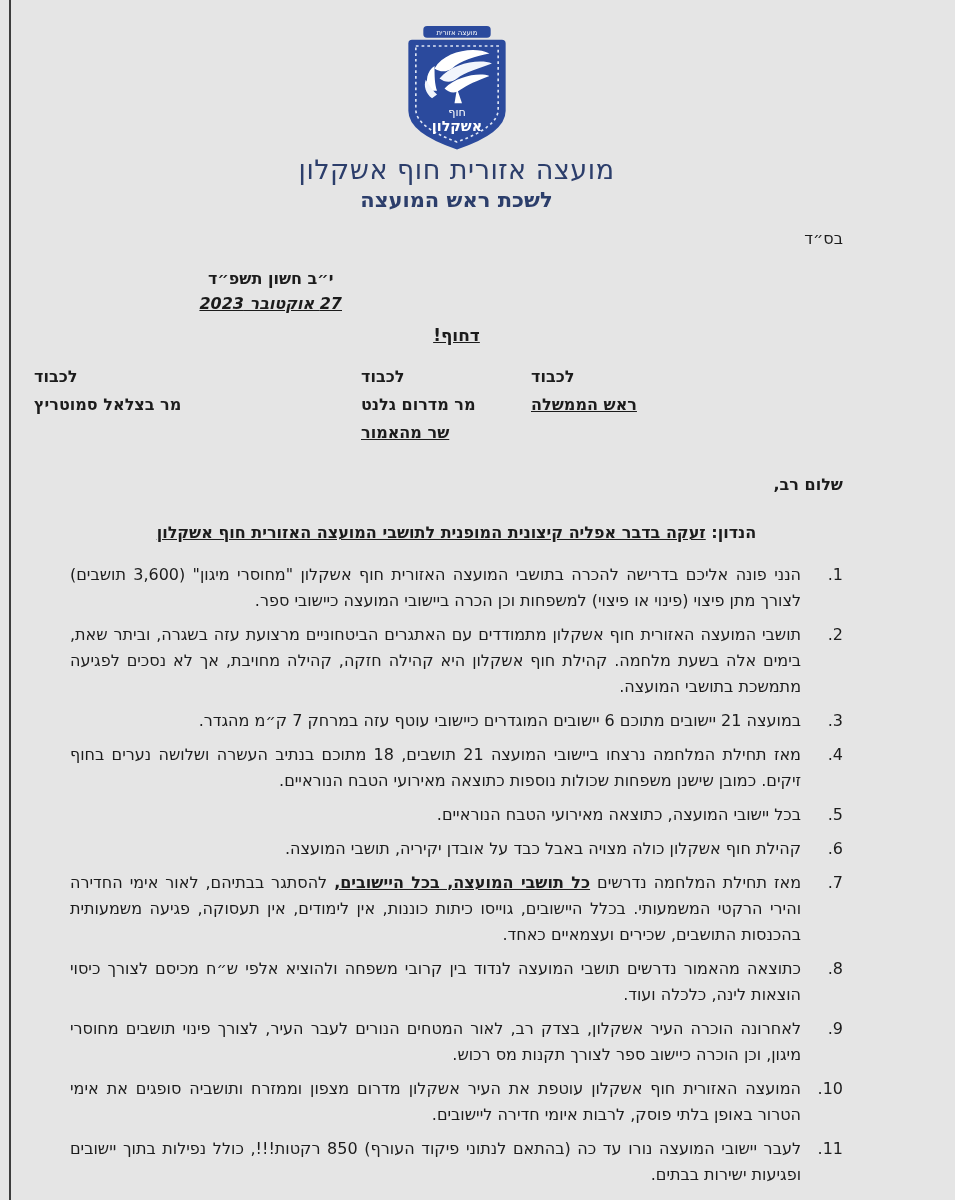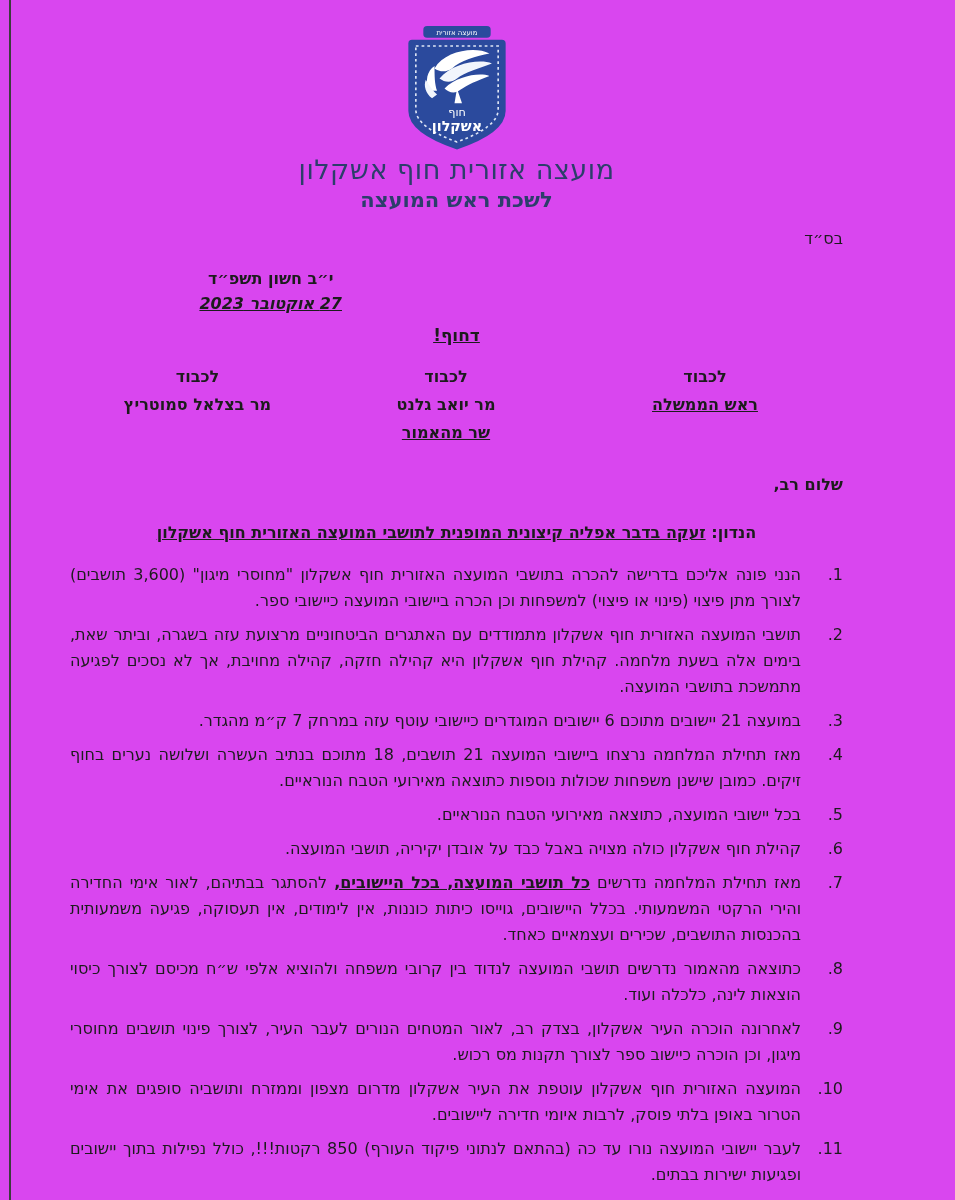--- a/index.html
+++ b/index.html
@@ -1,19 +1,19 @@
 <!DOCTYPE html>
 <html lang="he"><head>
 <meta charset="utf-8">
 <style>
   html,body{margin:0;padding:0;background:#ffffff;}
   .page{
     position:relative;
     width:955px;height:1200px;
-    background:#d946ef;
+    background:#e5e5e5;
     overflow:hidden;
     direction:rtl;
     font-family:"DejaVu Sans",sans-serif;
     color:#1c1c1c;
   }
   .scan-line{position:absolute;left:9px;top:0;height:100%;width:2px;background:#3d3d3d;}
   .content{padding:26px 112px 0 70px;}
   header{text-align:center;}
   .logo-wrap{line-height:0;}
   .org-name{font-size:27px;color:#2c3e6b;margin-top:2px;line-height:32px;letter-spacing:.5px;}
@@ -29,21 +29,21 @@
   .date-greg{text-decoration:underline;font-style:italic;}
   .urgent{margin-top:7px;text-align:center;font-weight:bold;font-size:17px;text-decoration:underline;line-height:24px;}
   .recipients{
     display:grid;
     grid-template-columns:348px 170px auto;
     margin-top:16px;
     margin-left:-36px;
     margin-right:-36px;
     font-weight:bold;font-size:16px;line-height:28px;
   }
-  .recipient{text-align:center;}
+  .recipient{text-align:left;}
   .recipient .r-title{text-decoration:underline;}
   .greeting{margin-top:28px;font-weight:bold;font-size:16px;}
   .subject{margin-top:27px;text-align:center;font-weight:bold;font-size:16px;line-height:24px;}
   .subject-text{text-decoration:underline;}
   .items{margin-top:17px;}
   .item{display:flex;margin-bottom:8px;font-size:16px;line-height:26px;}
   .item .num{flex:none;width:32px;text-align:right;}
   .item .txt{flex:1;margin-right:10px;text-align:justify;}
   .emph{font-weight:bold;text-decoration:underline;}
 </style>
@@ -92,21 +92,21 @@
 
     <div class="urgent">דחוף!</div>
 
     <div class="recipients" id="recipients">
         <div class="recipient">
           <div>לכבוד</div>
           <div class="r-title">ראש הממשלה</div>
         </div>
         <div class="recipient">
           <div>לכבוד</div>
-          <div>מר יואב גלנט</div>
+          <div>מר מדרום גלנט</div>
           <div class="r-title">שר מהאמור</div>
         </div>
         <div class="recipient">
           <div>לכבוד</div>
           <div>מר בצלאל סמוטריץ</div>
         </div>
       </div>
 
     <div class="greeting">שלום רב,</div>
 

